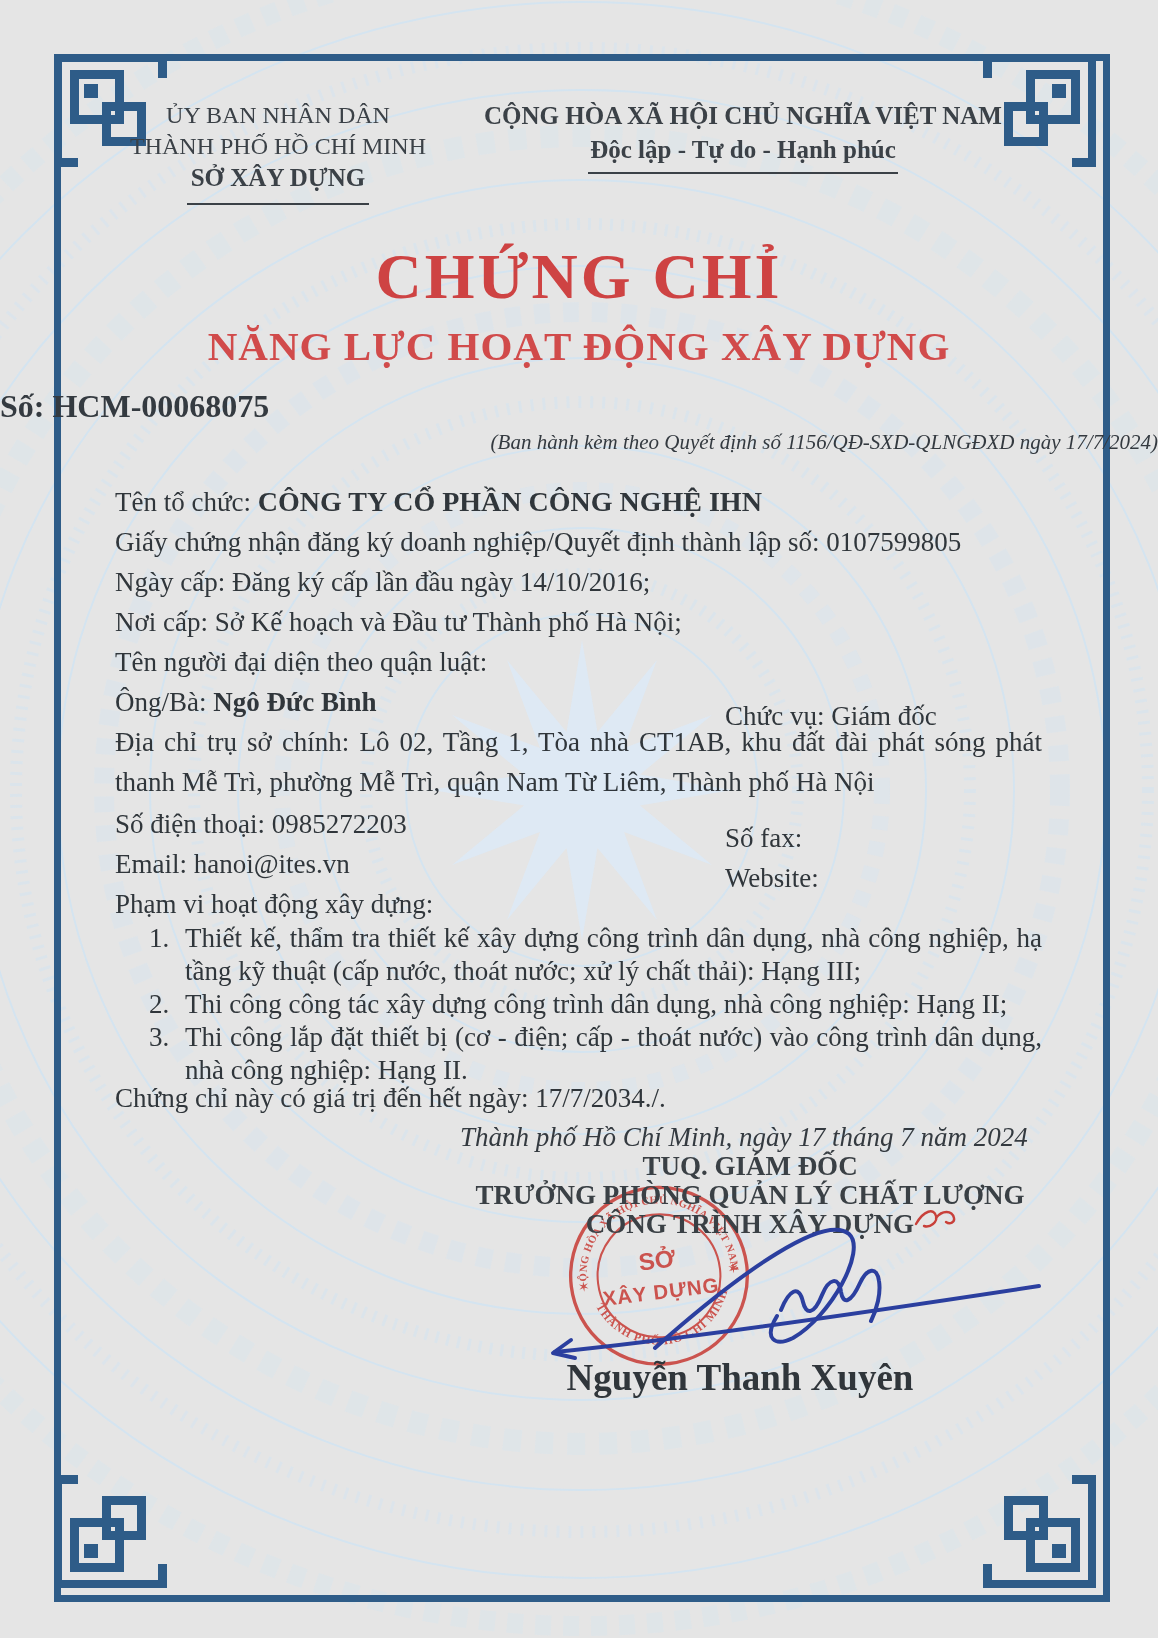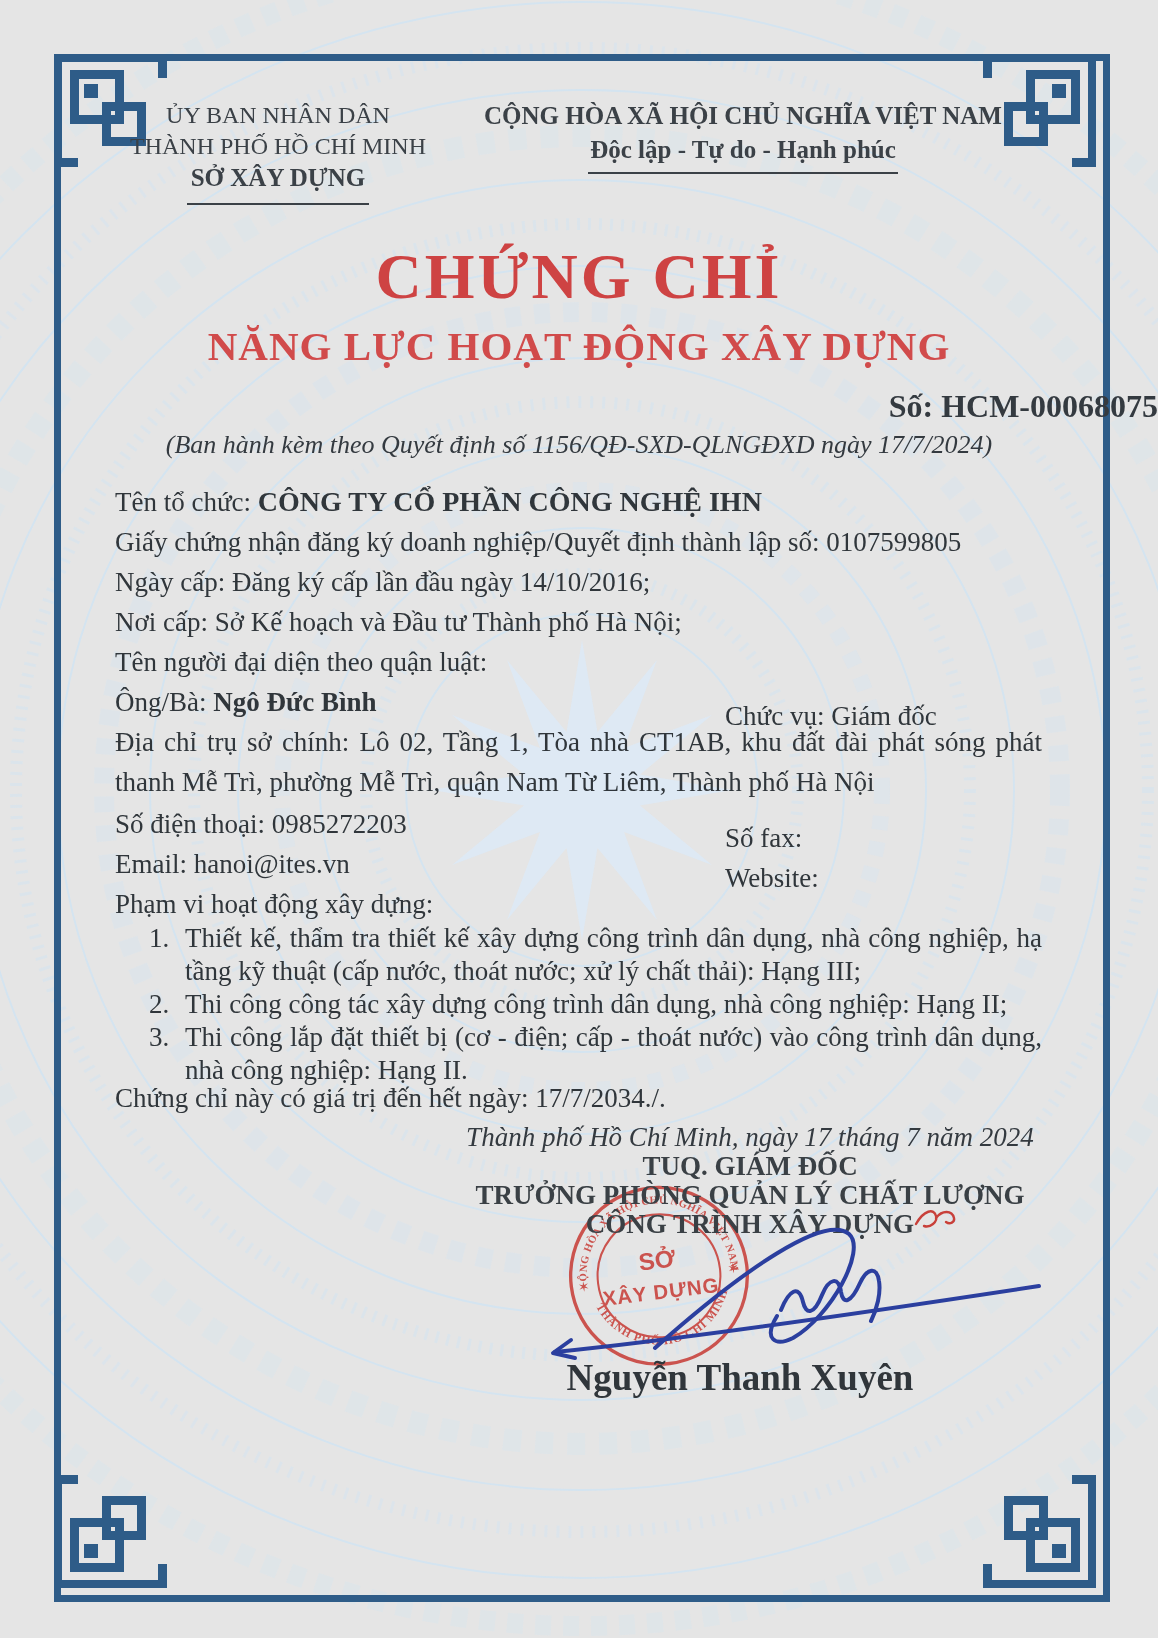--- a/index.html
+++ b/index.html
@@ -27,37 +27,37 @@
   .hdr-right .r1{font-weight:bold;font-size:25px;line-height:32px;}
   .hdr-right .r2{font-weight:bold;font-size:25px;line-height:36px;}
   .rule{height:2px;background:#3b4147;margin:6px auto 0 auto;}
   .rule.left-rule{width:182px;margin-top:10px;}
   .rule.right-rule{width:310px;margin-top:4px;}
   
   .title-main{position:absolute;left:0;top:240px;width:100%;text-align:center;
     font-size:64px;font-weight:bold;color:#ce4343;letter-spacing:3px;z-index:3;}
   .title-sub{position:absolute;left:0;top:322px;width:100%;text-align:center;
     font-size:41px;font-weight:bold;color:#d14b4b;letter-spacing:1px;z-index:3;}
-  .title-no{position:absolute;left:0;top:388px;width:100%;text-align:right;
+  .title-no{position:absolute;left:0;top:388px;width:100%;text-align:left;
     font-size:32px;font-weight:bold;color:#343a40;z-index:3;}
-  .title-issued{position:absolute;left:0;top:430px;width:100%;text-align:center;
-    font-size:26px;font-style:italic;color:#343a40;z-index:3;}
+  .title-issued{position:absolute;left:0;top:430px;width:100%;text-align:right;
+    font-size:21px;font-style:italic;color:#343a40;z-index:3;}
   
   .content{position:absolute;left:115px;top:0;width:927px;z-index:3;
     font-size:27px;color:#30363b;}
   .content .row{position:absolute;left:0;width:927px;line-height:40px;}
   .content .b{font-weight:bold;}
   .content .rcol{position:absolute;left:610px;top:14px;text-align:center;}
   .justify{text-align:justify;}
   ol.scope{position:absolute;left:0;top:922px;width:927px;margin:0;padding:0;
     list-style:none;line-height:33px;}
   ol.scope li{position:relative;padding-left:70px;margin:0 0 0 0;text-align:justify;}
   ol.scope .num{position:absolute;left:34px;top:0;}
   
-  .sig-place{position:absolute;left:460px;top:1122px;width:580px;text-align:center;
+  .sig-place{position:absolute;left:460px;top:1122px;width:580px;text-align:left;
     font-size:27px;font-style:italic;color:#343a40;z-index:3;}
   .sig-titles{position:absolute;left:460px;top:1152px;width:580px;text-align:center;
     font-size:27px;font-weight:bold;color:#3a4045;line-height:29px;z-index:4;}
   .sig-titles .line3wrap{position:relative;display:inline-block;}
   .red-mark{position:absolute;right:-44px;top:-4px;}
   .signer{position:absolute;left:500px;top:1356px;width:480px;text-align:center;
     font-size:37px;font-weight:bold;color:#30363b;z-index:5;}
   .stamp{position:absolute;left:566px;top:1180px;width:186px;height:186px;z-index:3;
     opacity:.88;}
   .signature{position:absolute;left:535px;top:1198px;width:520px;height:172px;z-index:4;}

